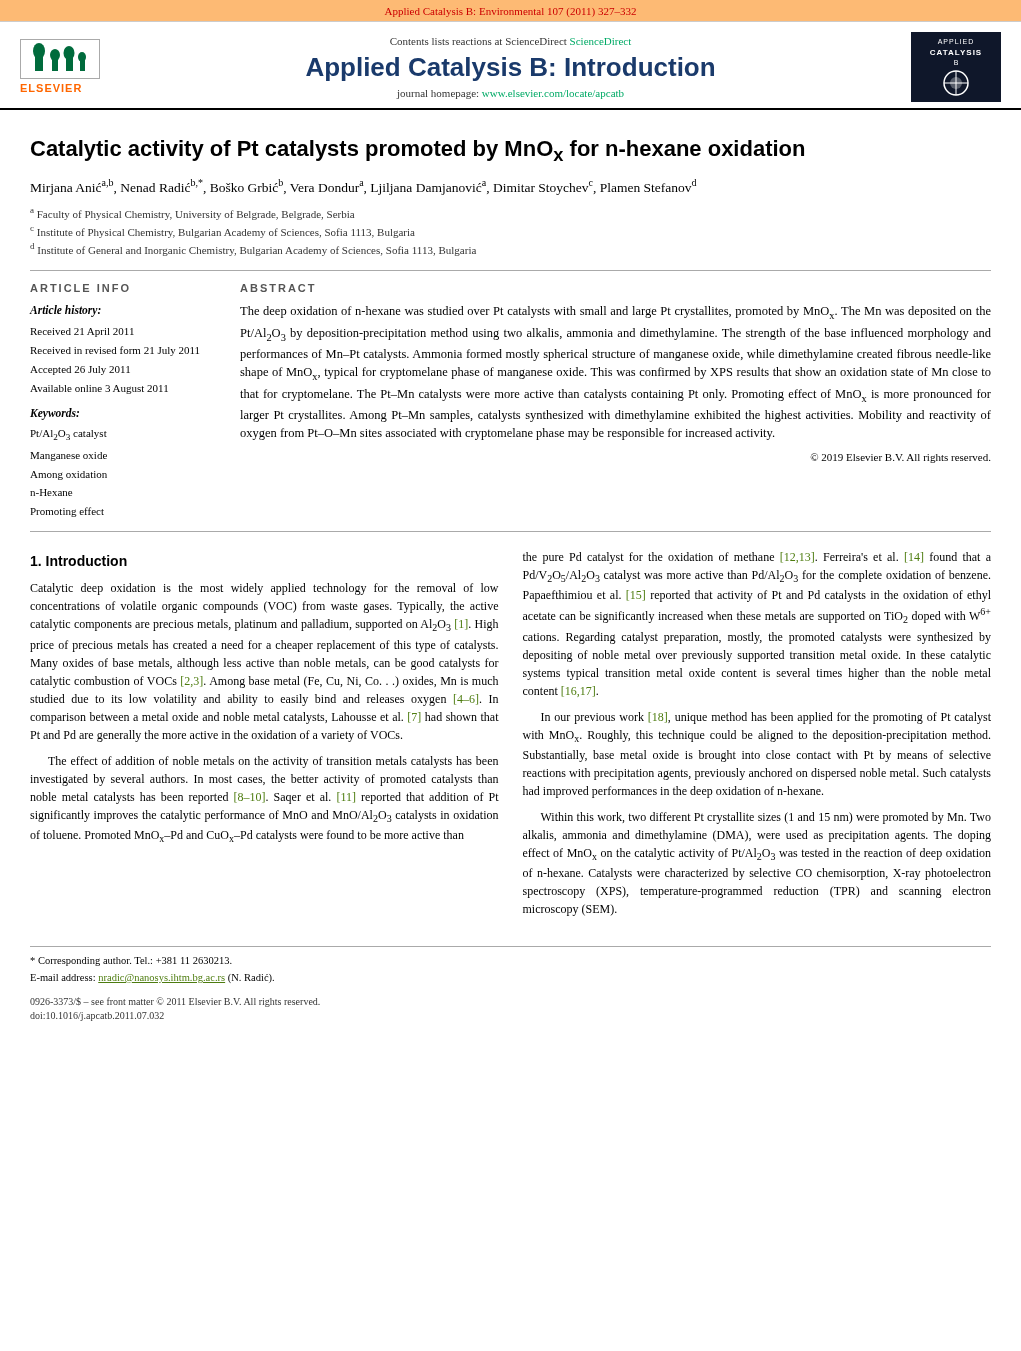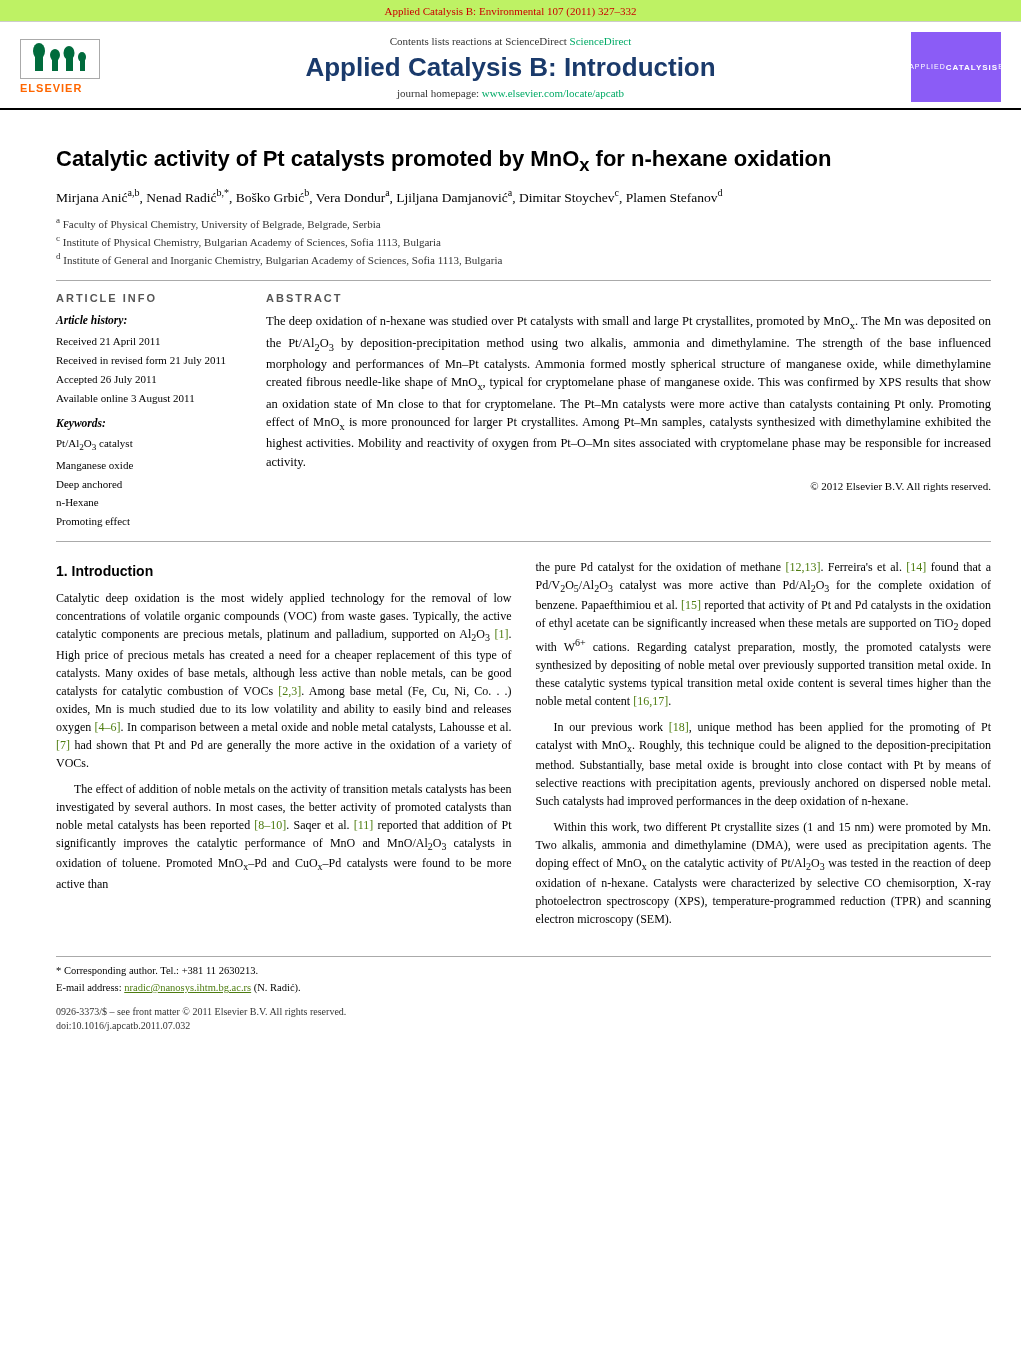--- a/index.html
+++ b/index.html
@@ -6,21 +6,21 @@
     body {
       font-family: 'Times New Roman', Times, serif;
       background: #fff;
       color: #000;
       width: 1021px;
       min-height: 1351px;
       font-size: 13px;
       line-height: 1.4;
     }
     .top-bar {
-      background: #bef264;
+      background: #fdba74;
       text-align: center;
       padding: 4px 0 2px;
       font-size: 11px;
       color: #c00;
       border-bottom: 1px solid #ccc;
     }
     .journal-header {
       display: flex;
       align-items: center;
       justify-content: space-between;
@@ -57,28 +57,28 @@
     }
     .journal-homepage a { color: #0a6; text-decoration: none; }
     .journal-header-right {
       width: 120px;
       display: flex;
       justify-content: flex-end;
     }
     .catalysis-logo {
       width: 90px;
       height: 70px;
-      background: #8b5cf6;
+      background: #0f172a;
       color: #fff;
       font-size: 9px;
       font-family: Arial, sans-serif;
       text-align: center;
       padding: 4px;
       display: flex;
-      flex-direction: row;
+      flex-direction: column;
       justify-content: center;
       align-items: center;
     }
     .elsevier-logo {
       display: flex;
       flex-direction: column;
       align-items: flex-start;
     }
     .elsevier-img {
       width: 80px;
@@ -94,22 +94,21 @@
     .elsevier-wordmark {
       font-family: Arial, sans-serif;
       font-size: 11px;
       color: #f60;
       font-weight: bold;
       letter-spacing: 1px;
       margin-top: 2px;
     }
 
     .paper-body {
-      padding: 20px 30px 20px 30px;
-      margin-left: 26px;
+      padding: 10px 30px 20px 30px;
     }
     .paper-title {
       font-size: 22px;
       font-weight: bold;
       font-family: Arial, sans-serif;
       color: #000;
       margin: 16px 0 8px 0;
       line-height: 1.2;
     }
     .authors {
@@ -316,31 +315,31 @@
         <div>Received 21 April 2011</div>
         <div>Received in revised form 21 July 2011</div>
         <div>Accepted 26 July 2011</div>
         <div>Available online 3 August 2011</div>
       </div>
 
       <div class="keywords-label">Keywords:</div>
       <div class="keywords-list">
         <div>Pt/Al<sub>2</sub>O<sub>3</sub> catalyst</div>
         <div>Manganese oxide</div>
-        <div>Deep anchored</div>
+        <div>Among oxidation</div>
         <div>n-Hexane</div>
         <div>Promoting effect</div>
       </div>
     </div>
 
     <div class="right-col">
       <div class="section-heading">ABSTRACT</div>
       <div class="abstract-text">
         <p>The deep oxidation of n-hexane was studied over Pt catalysts with small and large Pt crystallites, promoted by MnO<sub>x</sub>. The Mn was deposited on the Pt/Al<sub>2</sub>O<sub>3</sub> by deposition-precipitation method using two alkalis, ammonia and dimethylamine. The strength of the base influenced morphology and performances of Mn–Pt catalysts. Ammonia formed mostly spherical structure of manganese oxide, while dimethylamine created fibrous needle-like shape of MnO<sub>x</sub>, typical for cryptomelane phase of manganese oxide. This was confirmed by XPS results that show an oxidation state of Mn close to that for cryptomelane. The Pt–Mn catalysts were more active than catalysts containing Pt only. Promoting effect of MnO<sub>x</sub> is more pronounced for larger Pt crystallites. Among Pt–Mn samples, catalysts synthesized with dimethylamine exhibited the highest activities. Mobility and reactivity of oxygen from Pt–O–Mn sites associated with cryptomelane phase may be responsible for increased activity.</p>
-        <div class="copyright">© 2012 Elsevier B.V. All rights reserved.</div>
+        <div class="copyright">© 2019 Elsevier B.V. All rights reserved.</div>
       </div>
     </div>
   </div>
 
   <hr class="divider">
 
   <div class="main-content">
     <div class="main-two-col">
 
       <div class="main-left">

